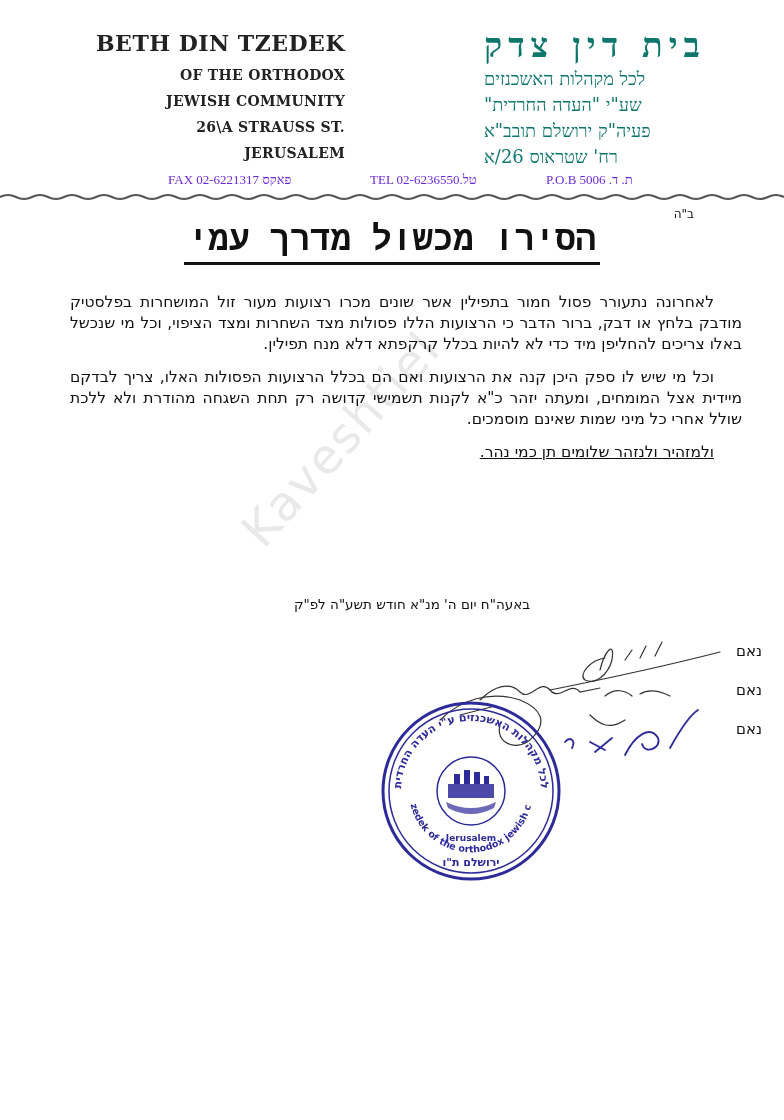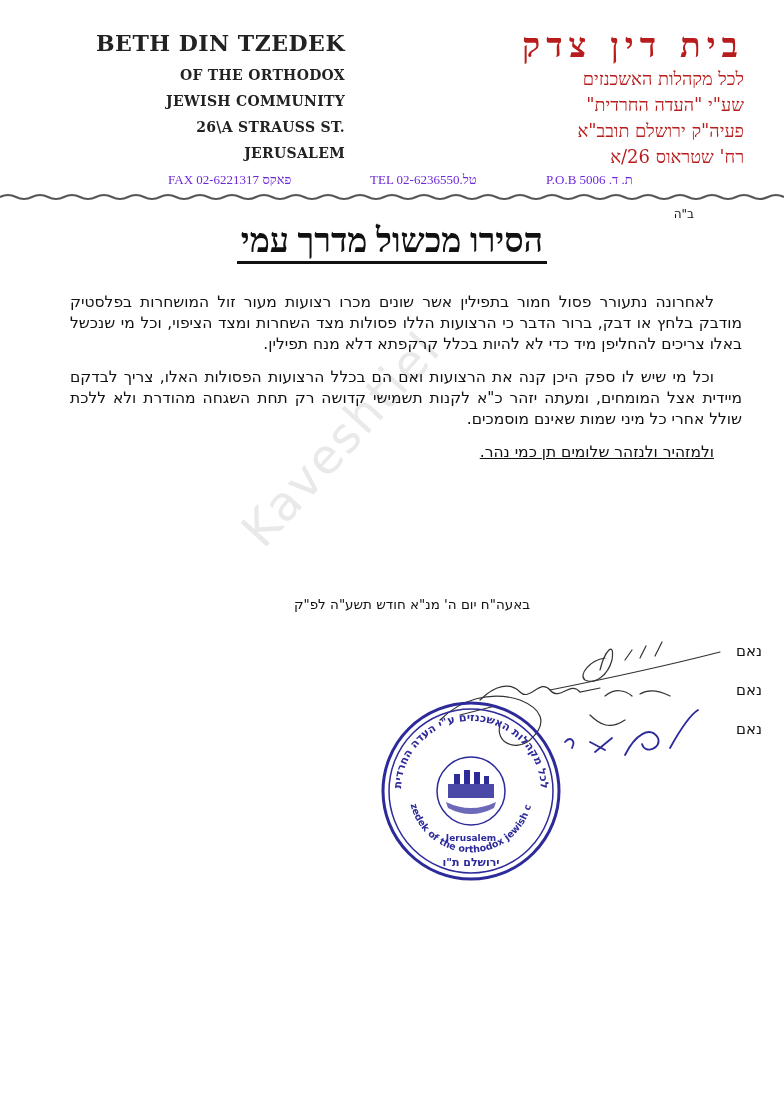--- a/index.html
+++ b/index.html
@@ -5,36 +5,36 @@
     html, body { margin: 0; padding: 0; background: #ffffff; }
     body { width: 784px; height: 1120px; position: relative; overflow: hidden; color: #111; }
     .page { position: absolute; inset: 0; }
 
     
     .lh-en { position: absolute; left: 95px; top: 30px; width: 250px; text-align: right;
       font-family: "DejaVu Serif", "Liberation Serif", serif; font-weight: bold; color: #222; }
     .lh-en .title { font-size: 22px; letter-spacing: 0.5px; margin-bottom: 6px; }
     .lh-en .line { font-size: 14px; line-height: 26px; letter-spacing: 0.3px; }
 
-    .lh-he { position: absolute; right: 40px; top: 24px; width: 260px; text-align: right; direction: rtl;
-      font-family: "DejaVu Serif", "Liberation Serif", serif; color: #b91c1c; }
+    .lh-he { position: absolute; right: 40px; top: 24px; width: 260px; text-align: left; direction: rtl;
+      font-family: "DejaVu Serif", "Liberation Serif", serif; color: #0f766e; }
     .lh-he .title { font-size: 34px; font-weight: bold; letter-spacing: 6px; line-height: 42px; }
     .lh-he .line { font-size: 18px; line-height: 26px; }
 
     .contact-row { position: absolute; top: 172px; font-family: "Liberation Serif", serif; font-size: 13px; color: #6d28d9; white-space: nowrap; }
     .contact-fax { left: 168px; }
     .contact-tel { left: 370px; }
     .contact-pob { left: 546px; }
 
     .wavy-divider { position: absolute; left: 0; top: 192px; width: 784px; height: 10px; }
 
     .bh { position: absolute; right: 90px; top: 207px; font-family: "DejaVu Sans", sans-serif; font-size: 12px; direction: rtl; }
 
     .headline { position: absolute; left: 0; width: 784px; top: 222px; text-align: center; direction: rtl;
-      font-family: Liberation Serif, serif; font-size: 34px; font-weight: bold; color: #111; }
+      font-family: Liberation Mono, monospace; font-size: 34px; font-weight: bold; color: #111; }
     .headline span { border-bottom: 3px solid #111; padding: 0 4px 2px; }
 
     
     .body-text { position: absolute; left: 70px; right: 42px; top: 288px; direction: rtl; text-align: justify;
       font-family: "DejaVu Sans", sans-serif; font-size: 15.5px; line-height: 21px; color: #111; }
     .body-text p { margin: 4px 0 12px 0; text-indent: 28px; text-align-last: right; }
     .body-text p.closing { margin-top: 2px; text-align: right; text-decoration: underline; }
 
     .date-line { position: absolute; right: 254px; top: 596px; direction: rtl;
       font-family: "DejaVu Sans", sans-serif; font-size: 13.5px; color: #111; }

